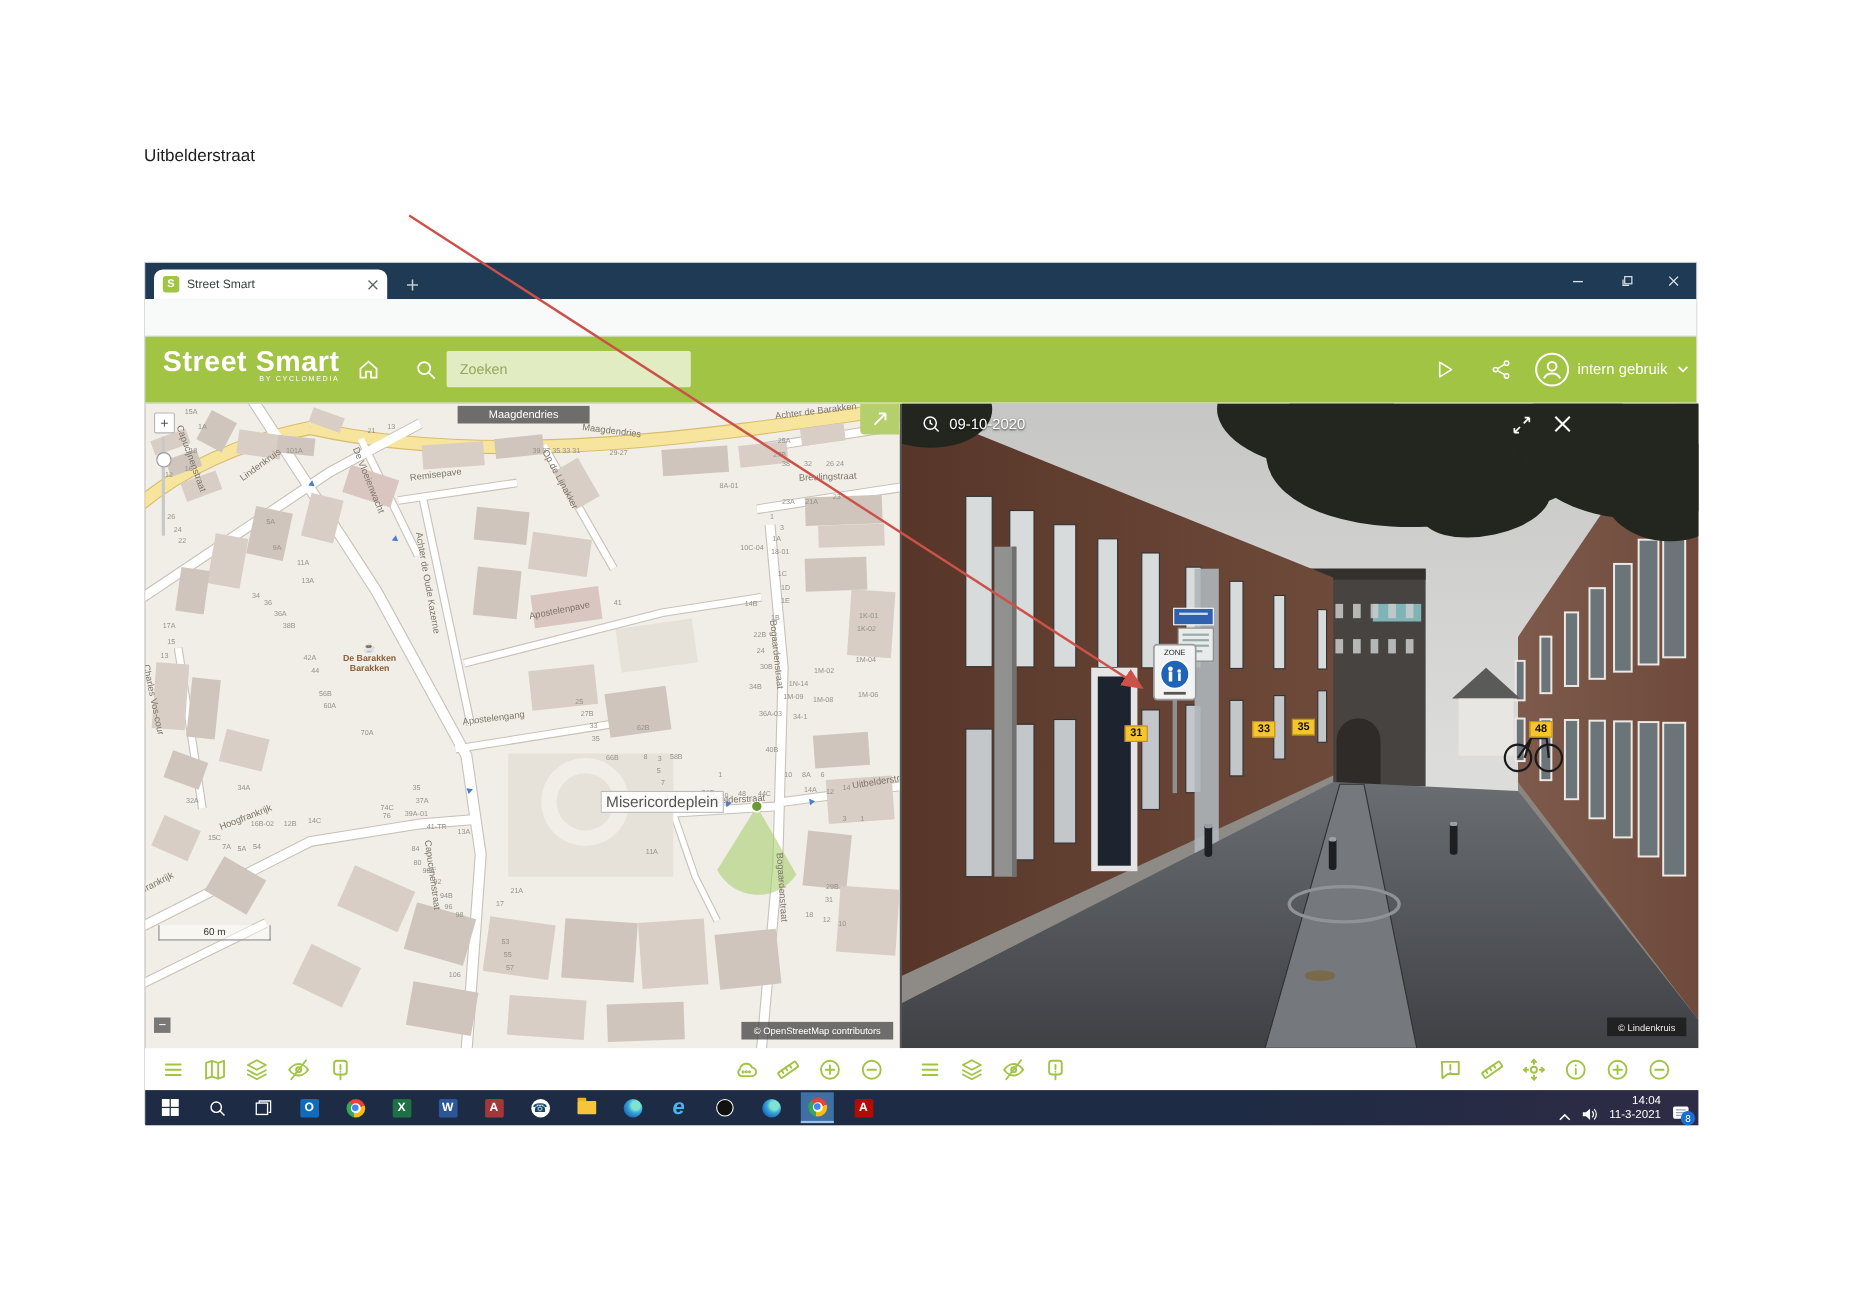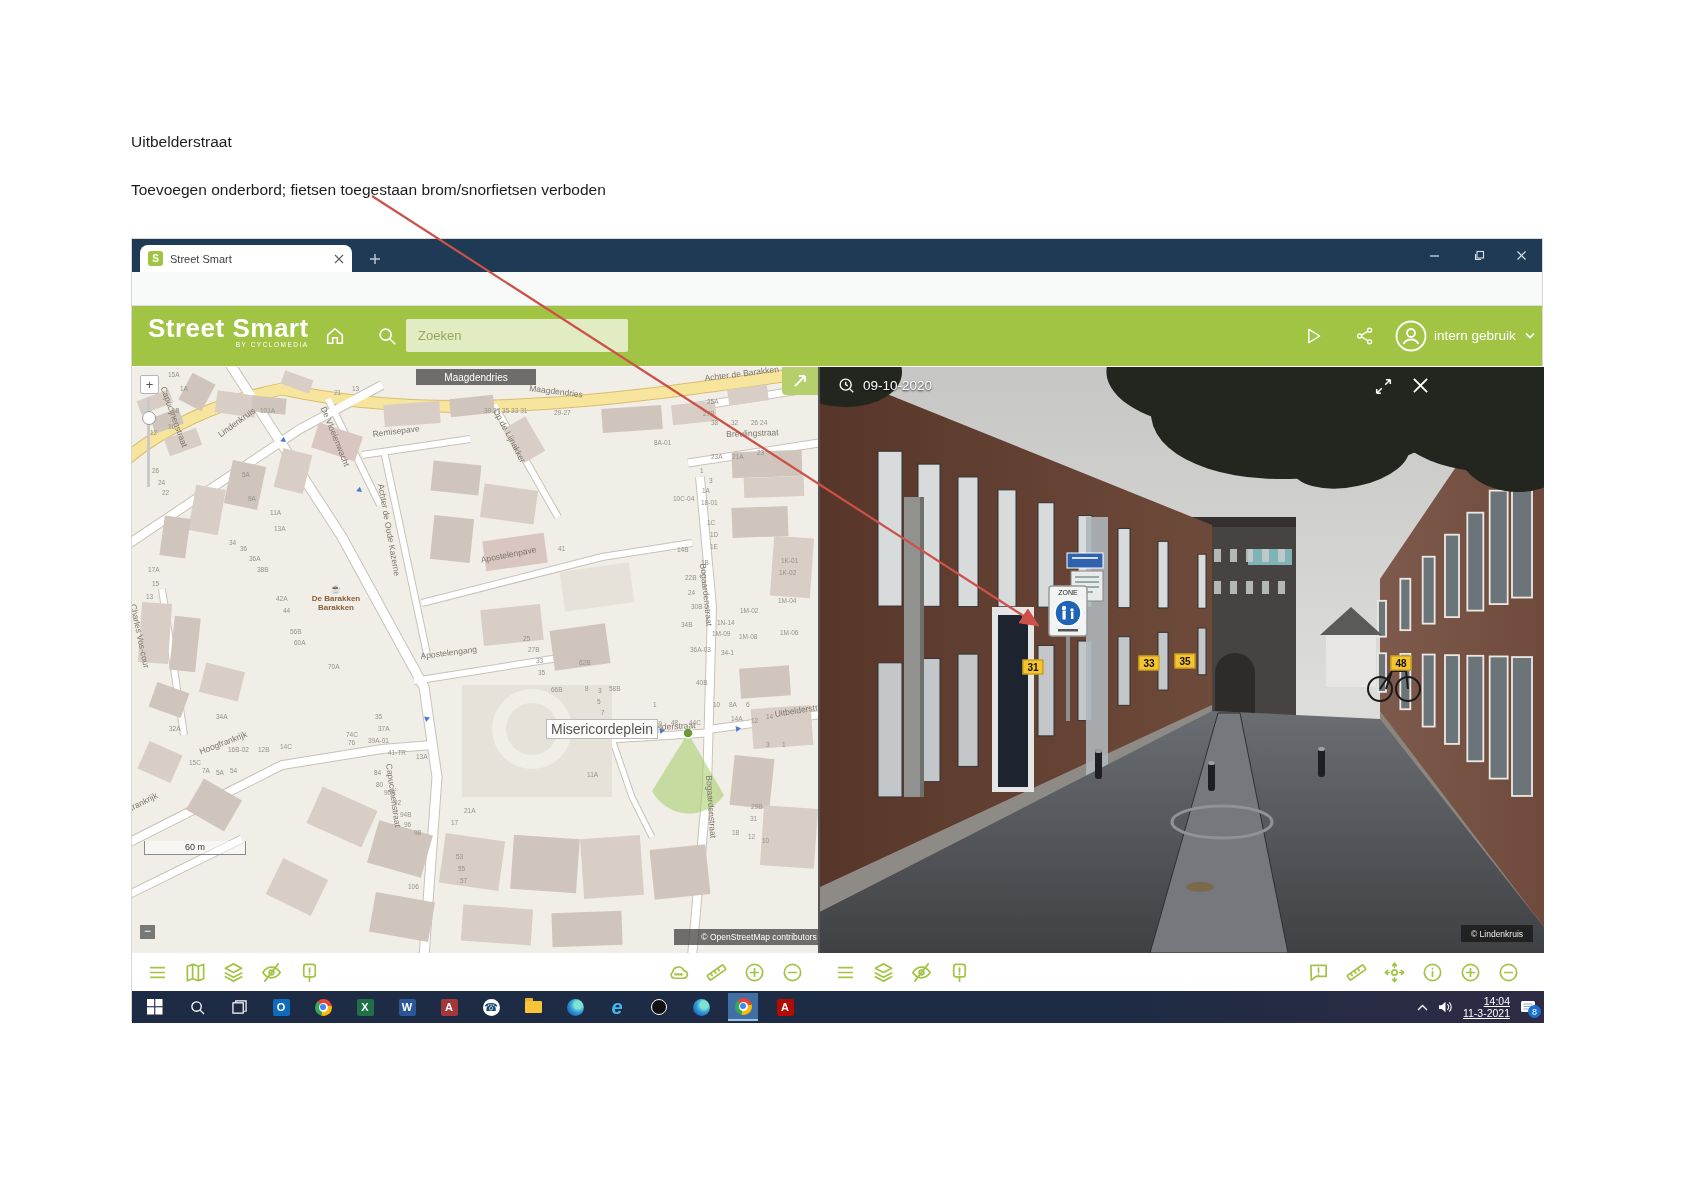--- a/index.html
+++ b/index.html
@@ -55,36 +55,35 @@
   .tb .grp{display:flex;align-items:center;gap:15px;}
   .tb .sp{flex:1;}
   
   #taskbar{left:0;top:752px;width:1412px;height:32px;background:linear-gradient(90deg,#1e2b44 70%,#2f2b45);display:flex;align-items:center;padding:0 8px;box-sizing:border-box;}
   .tb-item{width:30px;height:28px;display:flex;align-items:center;justify-content:center;margin-right:12px;cursor:pointer;}
   .tb-item.active{background:#3f6fa5;border-bottom:2px solid #9cc3ea;box-sizing:border-box;}
   .sqicon{width:17px;height:17px;border-radius:2px;color:#fff;font-weight:bold;font-size:11px;display:flex;align-items:center;justify-content:center;}
   .chrome-ball{width:17px;height:17px;border-radius:50%;background:conic-gradient(from -45deg,#ea4335 0 120deg,#fbbc05 120deg 240deg,#34a853 240deg 360deg);display:flex;align-items:center;justify-content:center;}
   .chrome-ball .w{width:9px;height:9px;border-radius:50%;background:#fff;display:flex;align-items:center;justify-content:center;}
   .chrome-ball .b{width:6px;height:6px;border-radius:50%;background:#4285f4;}
-  .tk-right{margin-left:auto;display:flex;align-items:center;gap:10px;color:#fff;text-decoration:underline;}
+  .tk-right{margin-left:auto;display:flex;align-items:flex-end;gap:10px;color:#fff;}
   .tk-clock{font-size:10.5px;text-align:right;line-height:12px;}
   .folder{width:17px;height:12px;background:#f8c53a;border-radius:1px;position:relative;}
   .folder:before{content:"";position:absolute;top:-3px;left:0;width:8px;height:3px;background:#e8b42a;border-radius:1px 1px 0 0;}
   .edge-ball{width:17px;height:17px;border-radius:50%;background:radial-gradient(circle at 65% 35%,#7ee3d0 0 25%,#35a3d9 45%,#1b5fb8 80%);}
   .ie-e{color:#45b6f0;font-size:20px;font-weight:bold;font-style:italic;line-height:16px;}
   .clockic{width:16px;height:16px;border-radius:50%;background:#111;border:1.5px solid #fff;box-sizing:border-box;}
   .notif{position:relative;}
   .nbadge{position:absolute;right:-5px;bottom:-4px;background:#1a6fd4;color:#fff;border-radius:50%;width:13px;height:13px;font-size:9px;display:flex;align-items:center;justify-content:center;}
 </style>
 </head>
 <body>
 
 <div id="page">
   <div class="abs doc-title">Uitbelderstraat</div>
-  <div class="abs doc-note">Toevoegen onderbord; fietsen toegestaan brom/snorfietsen verboden</div>
 
   <div id="window" class="abs">
 
     <div id="tabbar" class="abs">
       <div class="abs tab">
         <div class="favicon">S</div>
         <div class="tab-title">Street Smart</div>
         <span class="icon-btn">
           <svg width="10" height="10" viewBox="0 0 10 10">
               <path d="M1 1l8 8M9 1l-8 8" stroke="#5f6368" stroke-width="1.2"></path>
@@ -457,21 +456,21 @@
             <div class="hn" style="left: 276px; top: 516px;">106</div>
             <div class="hn" style="left: 426px; top: 178px;">41</div>
           </div>
         <div class="abs poi" style="left:172px;top:218px;width:64px;">
           <div style="font-size:9px;">☕</div>
           <div>De Barakken</div>
           <div>Barakken</div>
         </div>
         <div class="abs place-box" style="left:414px;top:352px;">Misericordeplein</div>
         <div class="abs map-overlay-box" style="left:284px;top:2px;width:120px;height:16px;font-size:10px;">Maagdendries</div>
-        <div class="abs map-overlay-box" style="left:542px;top:562px;width:138px;height:16px;font-size:8.5px;padding-left:16px;">© OpenStreetMap contributors</div>
+        <div class="abs map-overlay-box" style="left:542px;top:562px;width:138px;height:16px;font-size:8.5px;">© OpenStreetMap contributors</div>
         <div class="abs scalebar" style="left:12px;top:474px;width:100px;height:13px;">60 m</div>
         <div class="abs zoomctl-btn" style="left:8px;top:8px;width:17px;height:17px;line-height:17px;">+</div>
         <div class="abs" style="left:15px;top:30px;width:3px;height:90px;background:#c9c9c9;"></div>
         <div class="abs" style="left:10px;top:44px;width:12px;height:12px;border-radius:50%;background:#fff;border:1px solid #999;"></div>
         <div class="abs minusbtn" style="left:8px;top:558px;width:15px;height:14px;">−</div>
         <div class="abs expand-corner" style="left:650px;top:0;width:36px;height:28px;">
           <svg width="14" height="14" viewBox="0 0 14 14">
               <path d="M2 12L12 2M12 2H6M12 2v6" fill="none" stroke="#fff" stroke-width="1.8"></path>
             </svg>
         </div>

